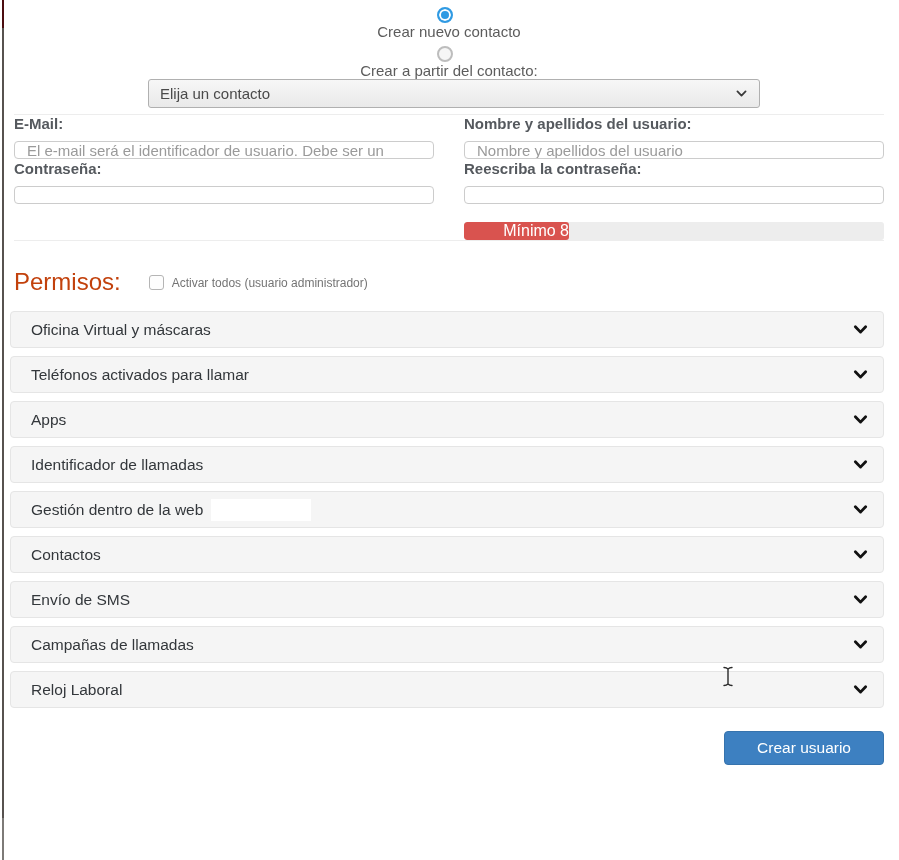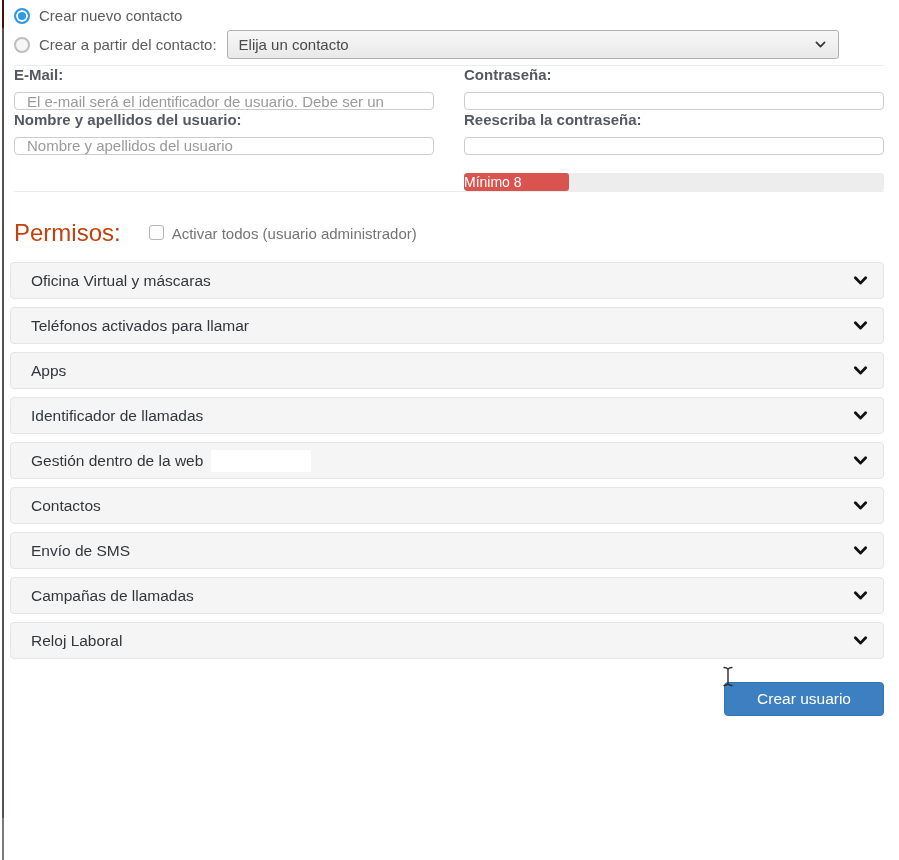--- a/index.html
+++ b/index.html
@@ -14,21 +14,21 @@
   }
   
   .edge { position:absolute; left:2px; width:2px; z-index:5; }
   .edge-top    { top:0;    height:28px;  background:#4c0d10; }
   .edge-mid    { top:28px; height:790px; background:#57524f; }
   .edge-bottom { top:818px;height:42px;  background:#7d7a77; }
 
   .content { padding: 7px 15px 0 14px; }
 
   
-  .radio-row { display:flex; align-items:center; margin-bottom:6px; font-size:15px; color:#5c5c5c; }
+  .radio-row { display:flex; align-items:center; margin-bottom:6px; font-size:15px; color:#5c5c5c;flex-direction:column; }
   .radio {
     width:16px; height:16px; border-radius:50%;
     margin-right:9px; flex:0 0 auto;
   }
   .radio.selected { background:#2f9ae3; border:2px solid #2f9ae3; box-shadow: inset 0 0 0 2px #fff; }
   .radio.unselected { background:#f6f6f6; border:2px solid #bdbdbd; }
   .contact-select {
     margin-left:10px; width:612px; height:29px;
     background: linear-gradient(#f7f7f7, #e9e9e9);
     border:1px solid #b0b0b0; border-radius:3px;
@@ -49,27 +49,27 @@
     font-family: inherit;
   }
   .text-input::placeholder { color:#9a9a9a; opacity:1; }
 
   .strength-track {
     margin-top:18px; height:18px; background:#ededed; border-radius:3px;
     overflow:hidden;
   }
   .strength-fill {
     height:100%; border-radius:3px; background:#d9534f;
-    color:#fff; font-size:14px; text-align:left; line-height:18px;
+    color:#fff; font-size:16px; text-align:right; line-height:18px;
   }
 
   
   .perm-header { display:flex; align-items:center; margin-top:27px; margin-bottom:15px; }
   .perm-title { font-size:24px; font-weight:400; color:#c2410c; margin:0 28px 0 0; }
-  .toggle-all { display:flex; align-items:flex-start; color:#747474; font-size:15px; cursor:pointer; }
+  .toggle-all { display:flex; align-items:flex-end; color:#747474; font-size:12px; cursor:pointer; }
   .checkbox {
     width:15px; height:15px; border:1px solid #b5b5b5; border-radius:3px;
     background:#fdfdfd; margin-right:8px; flex:0 0 auto;
   }
 
   .accordion { margin-left:-4px; }
   .panel {
     height:37px; background:#f5f5f5; border:1px solid #e5e5e5; border-radius:4px;
     margin-bottom:8px; display:flex; align-items:center; justify-content:space-between;
     padding:0 15px 0 20px; font-size:15.5px; color:#33373b; cursor:pointer;
@@ -114,26 +114,26 @@
   </div>
 
   <hr class="rule rule-1">
 
   <div class="form-grid">
     <div>
       <div class="field-label">E-Mail:</div>
       <input class="text-input" type="text" placeholder="El e-mail será el identificador de usuario. Debe ser un" style="">
     </div>
     <div>
+      <div class="field-label">Nombre y apellidos del usuario:</div>
+      <input class="text-input" type="text" placeholder="Nombre y apellidos del usuario" style="">
+    </div>
+    <div>
       <div class="field-label">Contraseña:</div>
       <input class="text-input" type="password" style="">
-    </div>
-    <div>
-      <div class="field-label">Nombre y apellidos del usuario:</div>
-      <input class="text-input" type="text" placeholder="Nombre y apellidos del usuario" style="">
     </div>
     <div>
       <div class="field-label">Reescriba la contraseña:</div>
       <input class="text-input" type="password" style="">
       <div class="strength-track" style="background: rgb(237, 237, 237);">
         <div class="strength-fill" id="strength-fill" style="width: 25%; background: rgb(217, 83, 79);">Mínimo 8</div>
       </div>
     </div>
   </div>
 

